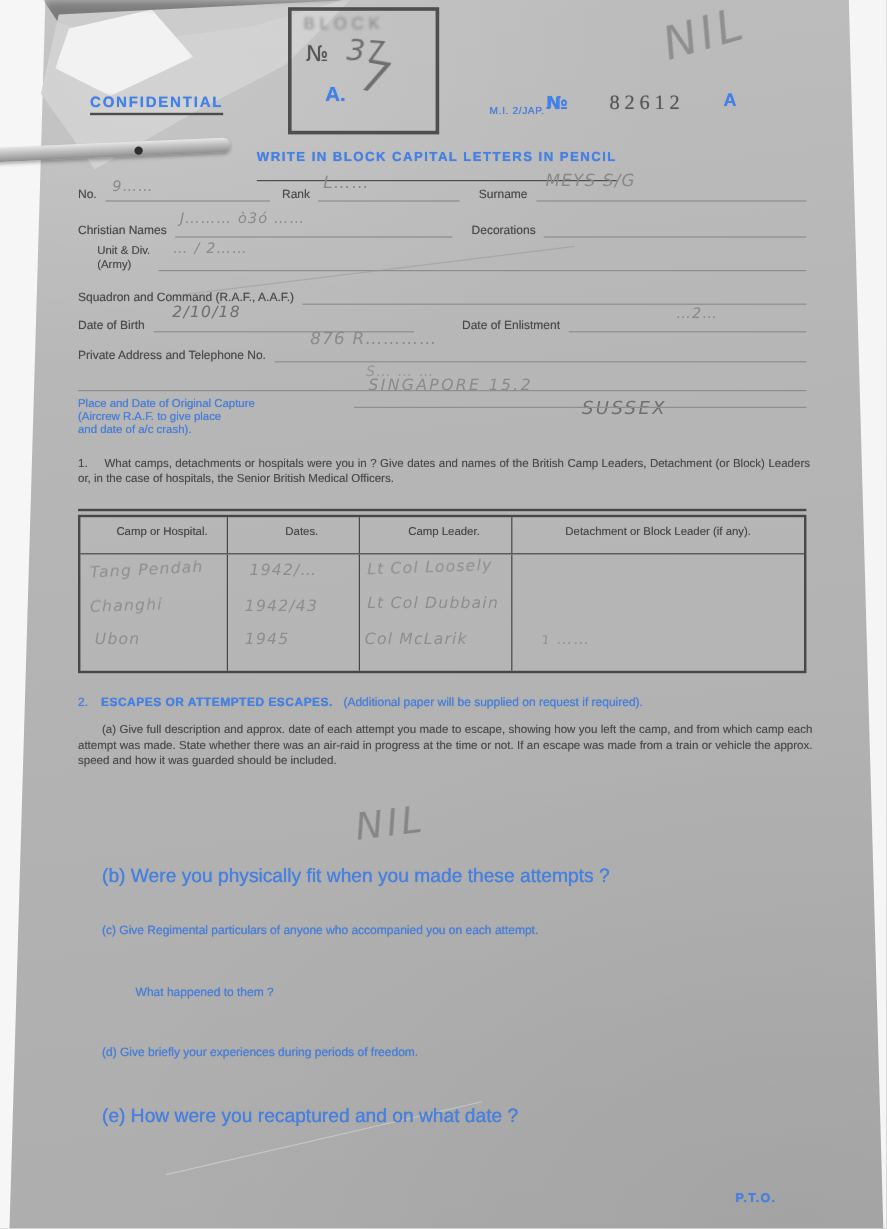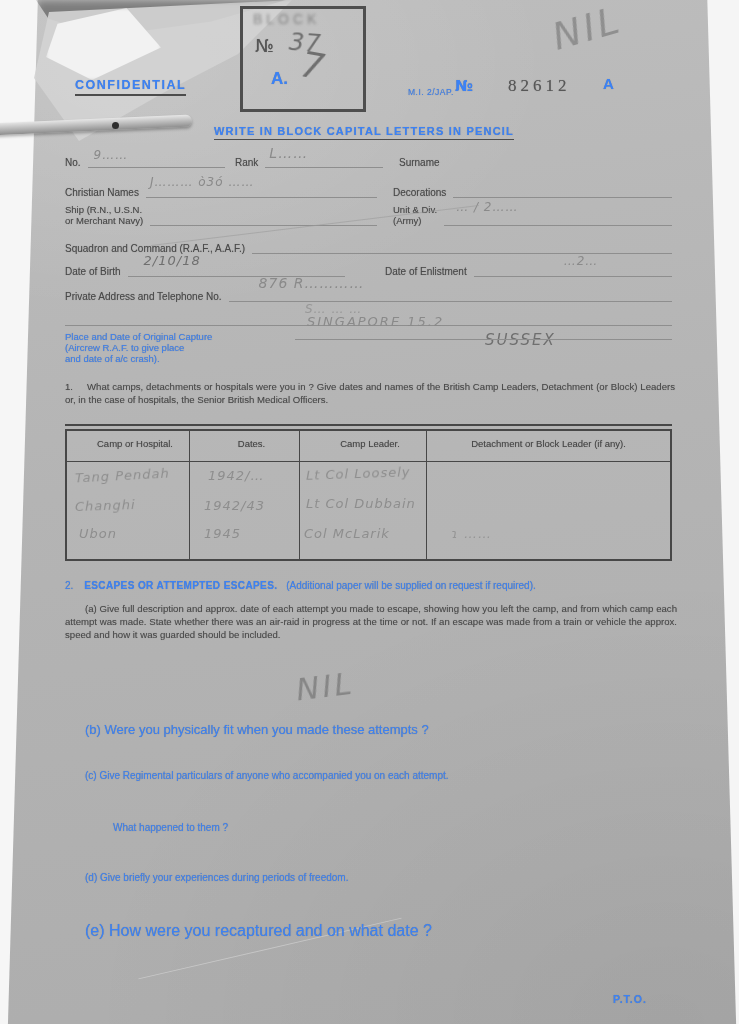--- a/index.html
+++ b/index.html
@@ -81,61 +81,57 @@
     <div class="pr b" style="left:28px;top:60px;font-size:17px;">A.</div>
     <div class="hw hw-dk" style="left:58px;top:36px;font-size:36px;transform:rotate(10deg);">7</div>
   </div>
 
   <div class="pr" style="left:408px;top:87px;font-size:8.5px;letter-spacing:.5px;">M.I. 2/JAP.</div>
   <div class="pr b" style="left:455px;top:77px;font-size:15px;font-family:'DejaVu Sans',sans-serif;">№</div>
   <div class="pr" style="left:508px;top:76px;font-size:17px;letter-spacing:4px;color:#575757;font-family:'Liberation Serif',serif;">82612</div>
   <div class="pr b" style="left:603px;top:75px;font-size:15px;">A</div>
   <div class="hw" style="left:552px;top:6px;font-size:38px;letter-spacing:3px;transform:rotate(-16deg);color:#8f8f8f;">NIL</div>
 
-  <div class="pr b" style="left:214px;top:125px;font-size:11px;letter-spacing:1.2px;border-bottom:1.5px solid #4c4c4c;padding-bottom:2px;">WRITE IN BLOCK CAPITAL LETTERS IN PENCIL</div>
+  <div class="pr b" style="left:214px;top:125px;font-size:11px;letter-spacing:1.2px;border-bottom:1.5px solid #4c4c4c;padding-bottom:13px;">WRITE IN BLOCK CAPITAL LETTERS IN PENCIL</div>
 
   <div class="frow" style="left:65px;top:154px;width:607px;">
     <div class="grp" style="width:160px;">
       <span class="flabel">No.</span>
       <span class="fline">
         <span class="hw" style="left:6px;top:-6px;font-size:12px;">9……</span>
       </span>
     </div>
     <div class="grp" style="width:148px;margin-left:10px;">
       <span class="flabel">Rank</span>
       <span class="fline">
         <span class="hw" style="left:4px;top:-9px;font-size:14px;">L……</span>
       </span>
     </div>
     <div class="grp" style="flex:1;margin-left:16px;">
       <span class="flabel">Surname</span>
+      <span class="fline">
+        <span class="hw" style="left:8px;top:-11px;font-size:14px;">MEYS   S/G</span>
+      </span>
     </div>
   </div>
 
   <div class="frow" style="left:65px;top:184px;width:607px;">
     <div class="grp" style="width:312px;">
       <span class="flabel">Christian Names</span>
       <span class="fline">
         <span class="hw" style="left:4px;top:-9px;font-size:12px;">J………  ò3ó  ……</span>
       </span>
     </div>
     <div class="grp" style="flex:1;margin-left:16px;">
       <span class="flabel">Decorations</span>
       <span class="fline"></span>
     </div>
   </div>
 
   <div class="frow" style="left:65px;top:204px;width:607px;">
-    <div class="grp" style="width:312px;">
-      <span>
-        <span class="flabel" style="display:block;font-size:9.5px;">Ship (R.N., U.S.N.</span>
-        <span class="flabel" style="display:block;font-size:9.5px;">or Merchant Navy)</span>
-      </span>
-      <span class="fline"></span>
-    </div>
     <div class="grp" style="flex:1;margin-left:16px;">
       <span>
         <span class="flabel" style="display:block;font-size:9.5px;">Unit &amp; Div.</span>
         <span class="flabel" style="display:block;font-size:9.5px;">(Army)</span>
       </span>
       <span class="fline">
         <span class="hw" style="left:12px;top:-12px;font-size:12px;">…  /  2……</span>
       </span>
     </div>
   </div>
@@ -221,20 +217,20 @@
   <div class="pr" style="left:65px;top:580px;font-size:10px;">
     <span>2.</span>
     <span class="b" style="margin-left:8px;letter-spacing:.4px;">ESCAPES OR ATTEMPTED ESCAPES.</span>
     <span style="margin-left:6px;margin-top:11px;">(Additional paper will be supplied on request if required).</span>
   </div>
 
   <div class="para" style="left:65px;top:602px;width:612px;text-indent:20px;">(a)   Give full description and approx. date of each attempt you made to escape, showing how you left the camp, and from which camp each attempt was made.   State whether there was an air-raid in progress at the time or not.   If an escape was made from a train or vehicle the approx. speed and how it was guarded should be included.</div>
 
   <div class="hw" style="left:296px;top:668px;font-size:31px;letter-spacing:3px;transform:rotate(-7deg);color:#868686;">NIL</div>
 
-  <div class="pr" style="left:85px;top:722px;font-size:13px;">(b)   Were you physically fit when you made these attempts ?</div>
+  <div class="pr" style="left:85px;top:722px;font-size:16px;">(b)   Were you physically fit when you made these attempts ?</div>
   <div class="pr" style="left:85px;top:770px;font-size:10px;text-align:center;">(c)   Give Regimental particulars of anyone who accompanied you on each attempt.</div>
   <div class="pr" style="left:113px;top:822px;font-size:10px;">What happened to them ?</div>
   <div class="pr" style="left:85px;top:872px;font-size:10px;">(d)   Give briefly your experiences during periods of freedom.</div>
   <div class="pr" style="left:85px;top:922px;font-size:16px;">(e)   How were you recaptured and on what date ?</div>
 
   <div class="pr b" style="left:613px;top:993px;font-size:10.5px;letter-spacing:1px;">P.T.O.</div>
 </div>
 
 </body></html>

